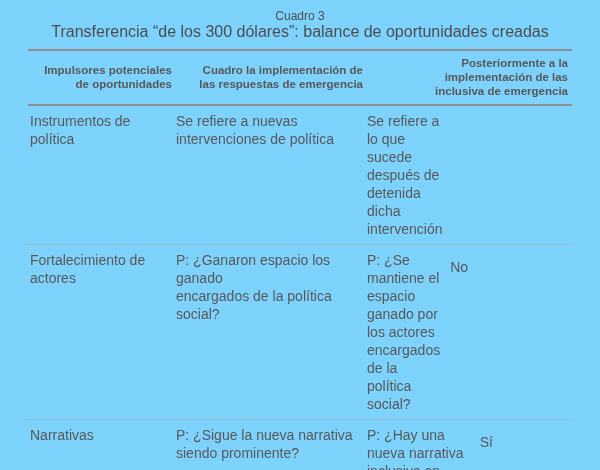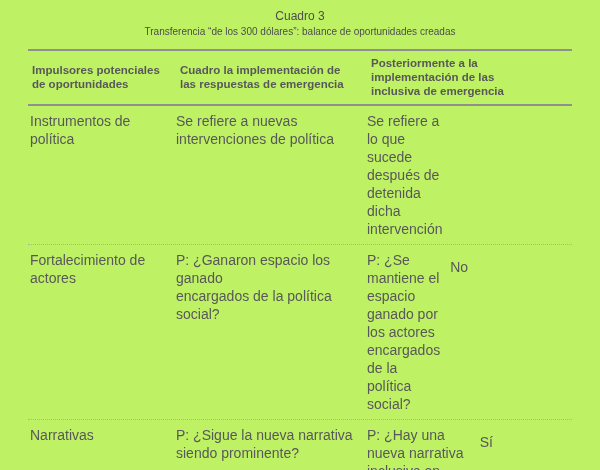--- a/index.html
+++ b/index.html
@@ -1,33 +1,33 @@
 <!DOCTYPE html>
 <html><head>
 <meta charset="utf-8">
 <style>
   * { margin: 0; padding: 0; box-sizing: border-box; }
   html, body { background: #ffffff; }
   .page {
     width: 600px;
     height: 470px;
-    background: #bef264;
+    background: #7dd3fc;
     padding: 8px 28px 0 28px;
     font-family: "Liberation Sans", "DejaVu Sans", sans-serif;
     color: #58585a;
     overflow: hidden;
   }
   .title-block { text-align: center; margin-bottom: 9px; }
   .table-number {
     font-size: 12px;
     line-height: 16px;
     color: #4d4d4f;
   }
   .table-title {
-    font-size: 10px;
+    font-size: 16px;
     line-height: 16px;
     color: #4d4d4f;
   }
   .rule {
     height: 2px;
     background: #8f8f91;
     width: 100%;
   }
   .rule.thin { height: 1.5px; }
   .divider-dotted {
@@ -36,21 +36,21 @@
     height: 0;
   }
   .header-row {
     display: grid;
     grid-template-columns: 148px 191px 1fr;
     align-items: center;
     padding: 5px 0 6px 0;
     font-weight: bold;
     font-size: 11.5px;
     line-height: 14px;
-    text-align: left;
+    text-align: right;
   }
   .header-cell { white-space: pre-line; padding: 0 4px; }
   .body-row {
     display: flex;
     padding: 6px 0 6px 0;
     font-size: 14px;
     line-height: 18px;
   }
   .driver-cell {
     width: 148px;

